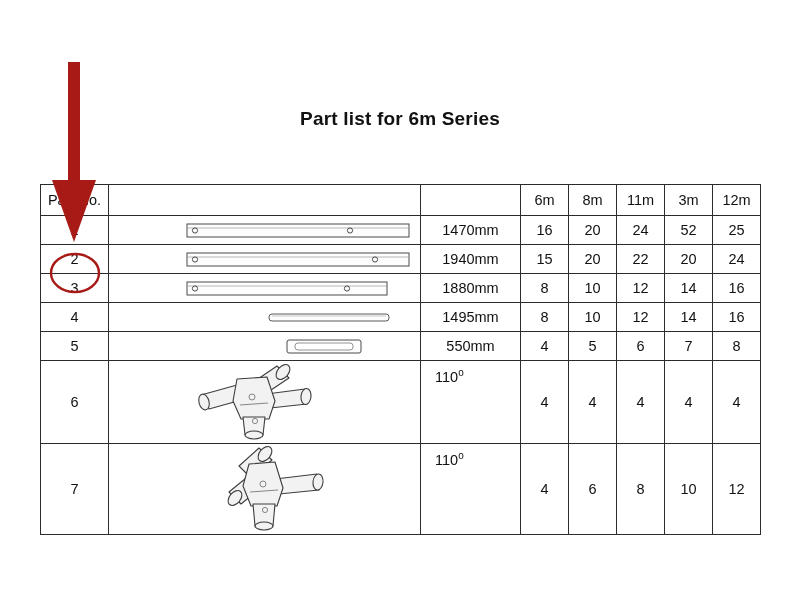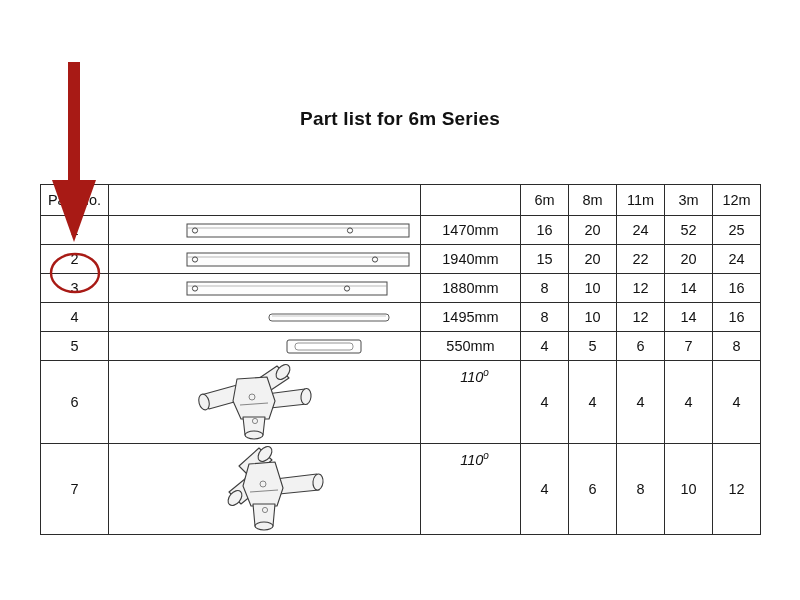--- a/index.html
+++ b/index.html
@@ -62,24 +62,23 @@
   tr.r1 td, tr.r2 td, tr.r3 td, tr.r4 td, tr.r5 td { height: 28px; }
   tr.r6 td { height: 82px; }
   tr.r7 td { height: 90px; }
 
   td.fig { position: relative; }
   td.len { position: relative; }
   td.len .lentext { display: block; }
   td.len.tall .lentext {
     position: absolute;
     top: 6px;
-    left: 4px;
+    left: 14px;
     width: 100%;
-    text-align: center;
-    font-style: italic;
+    text-align: left;
   }
   .deg {
     font-size: 10px;
     vertical-align: super;
   }
 
   
   .figwrap {
     position: absolute;
     left: 0; top: 0;

